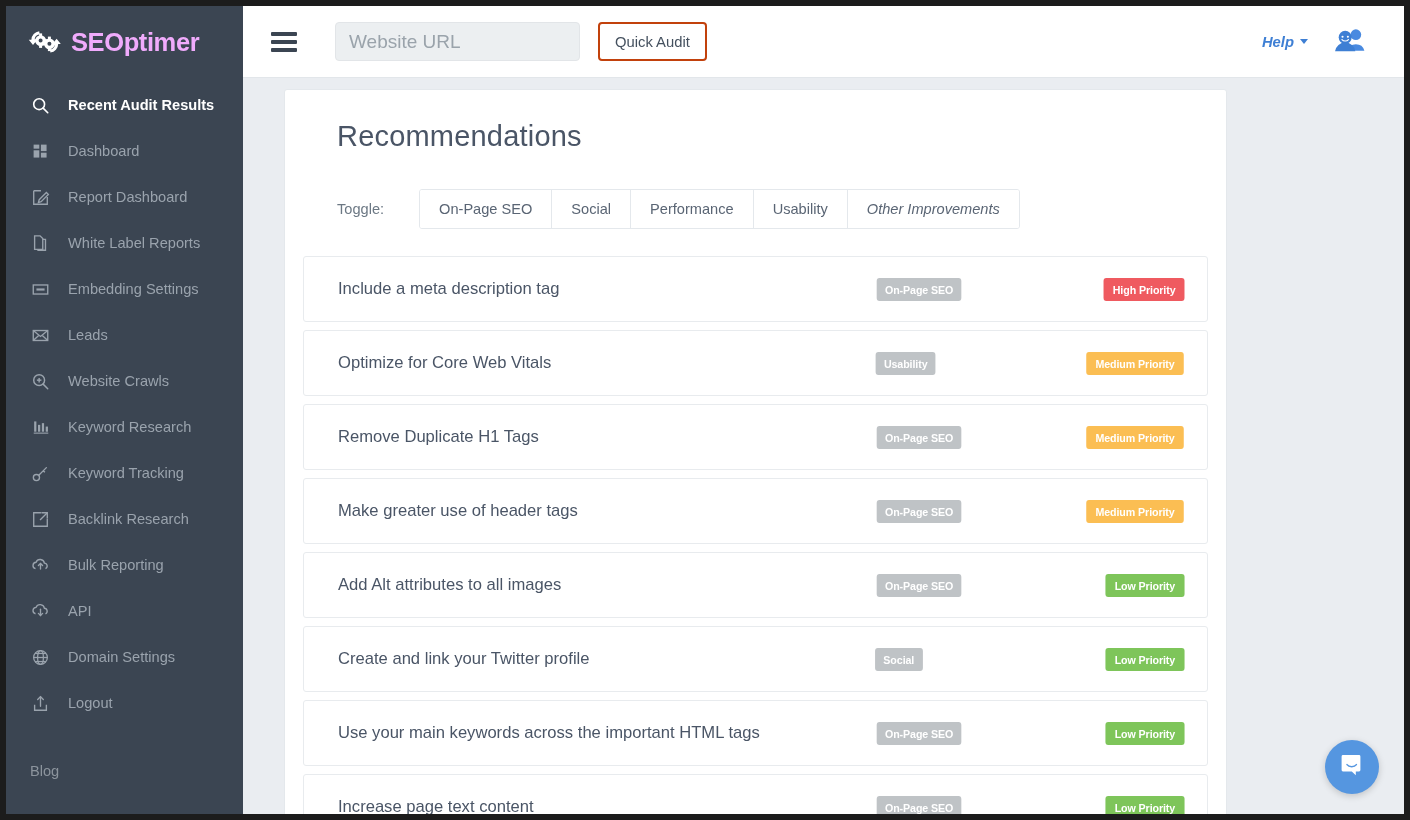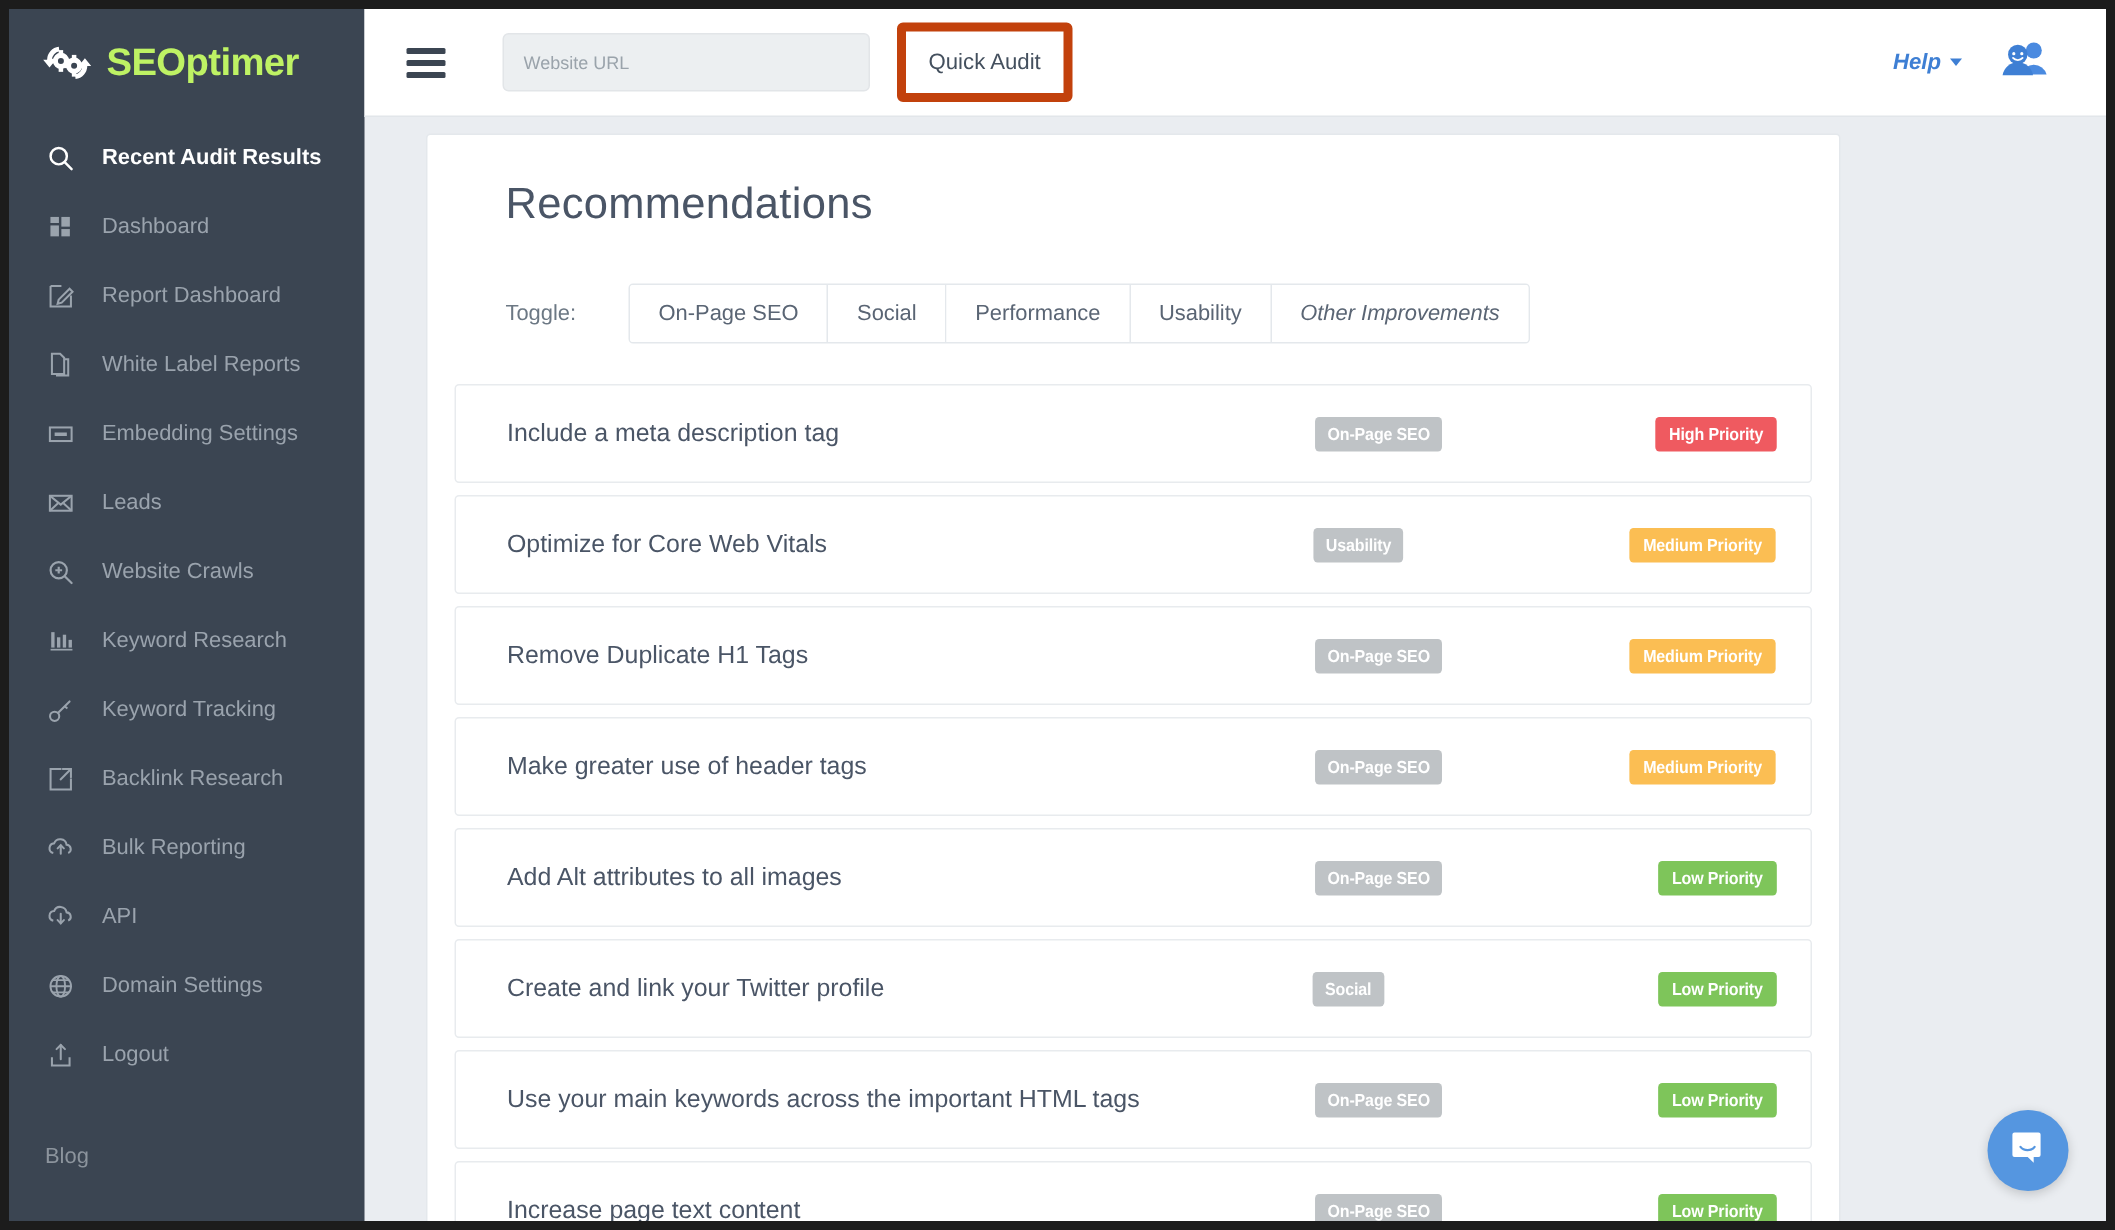--- a/index.html
+++ b/index.html
@@ -27,21 +27,21 @@
   }
   #logo {
     height: 72px;
     display: flex;
     align-items: center;
     padding-left: 22px;
     gap: 9px;
   }
   #logo .logo-mark { width: 34px; height: 34px; flex: none; }
   #logo .logo-text {
-    color: #bef264;
+    color: #f0abfc;
     font-size: 25.5px;
     font-weight: bold;
     letter-spacing: -0.4px;
     white-space: nowrap;
   }
   .nav-item {
     height: 46px;
     display: flex;
     align-items: center;
     padding-left: 24px;
@@ -90,30 +90,30 @@
     border-radius: 1px;
   }
   #url-input {
     margin-left: 38px;
     width: 245px; height: 39px;
     background: #eceff1;
     border: 1px solid #e2e5e8;
     border-radius: 4px;
     padding: 0 13px;
     font-family: "Liberation Sans", sans-serif;
-    font-size: 12px;
+    font-size: 19px;
     color: #44505e;
   }
   #url-input::placeholder { color: #9aa3ab; }
   #quick-audit {
     margin-left: 18px;
-    height: 53px;
+    height: 39px;
     padding: 0 15px;
     background: #ffffff;
-    border: 6px solid #c2410c;
+    border: 2px solid #c2410c;
     border-radius: 4px;
     font-family: "Liberation Sans", sans-serif;
     font-size: 14.8px;
     color: #44505e;
     cursor: pointer;
   }
   #header-right {
     margin-left: auto;
     margin-right: 38px;
     display: flex;

